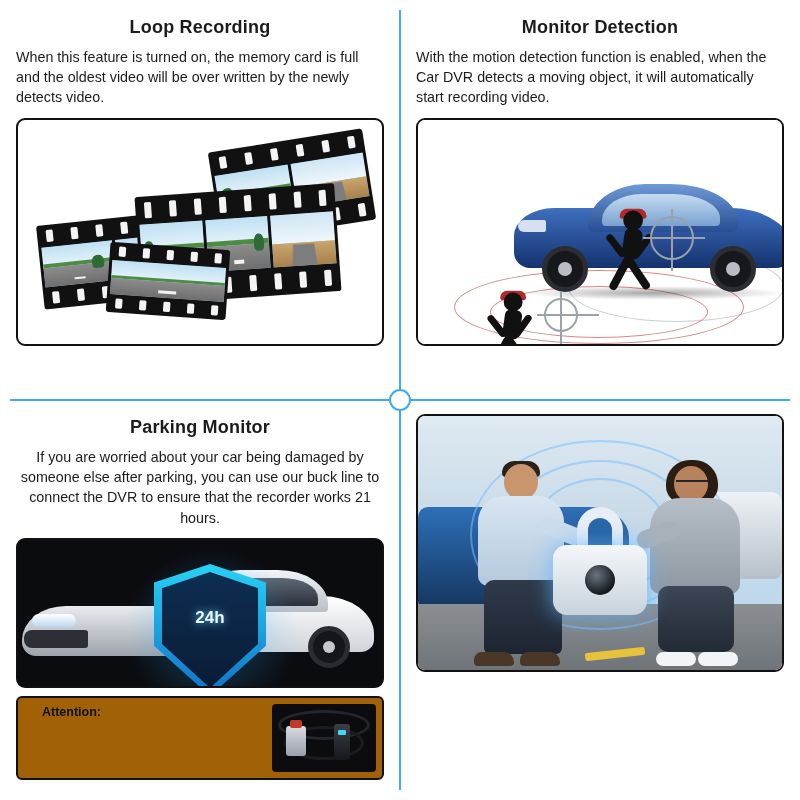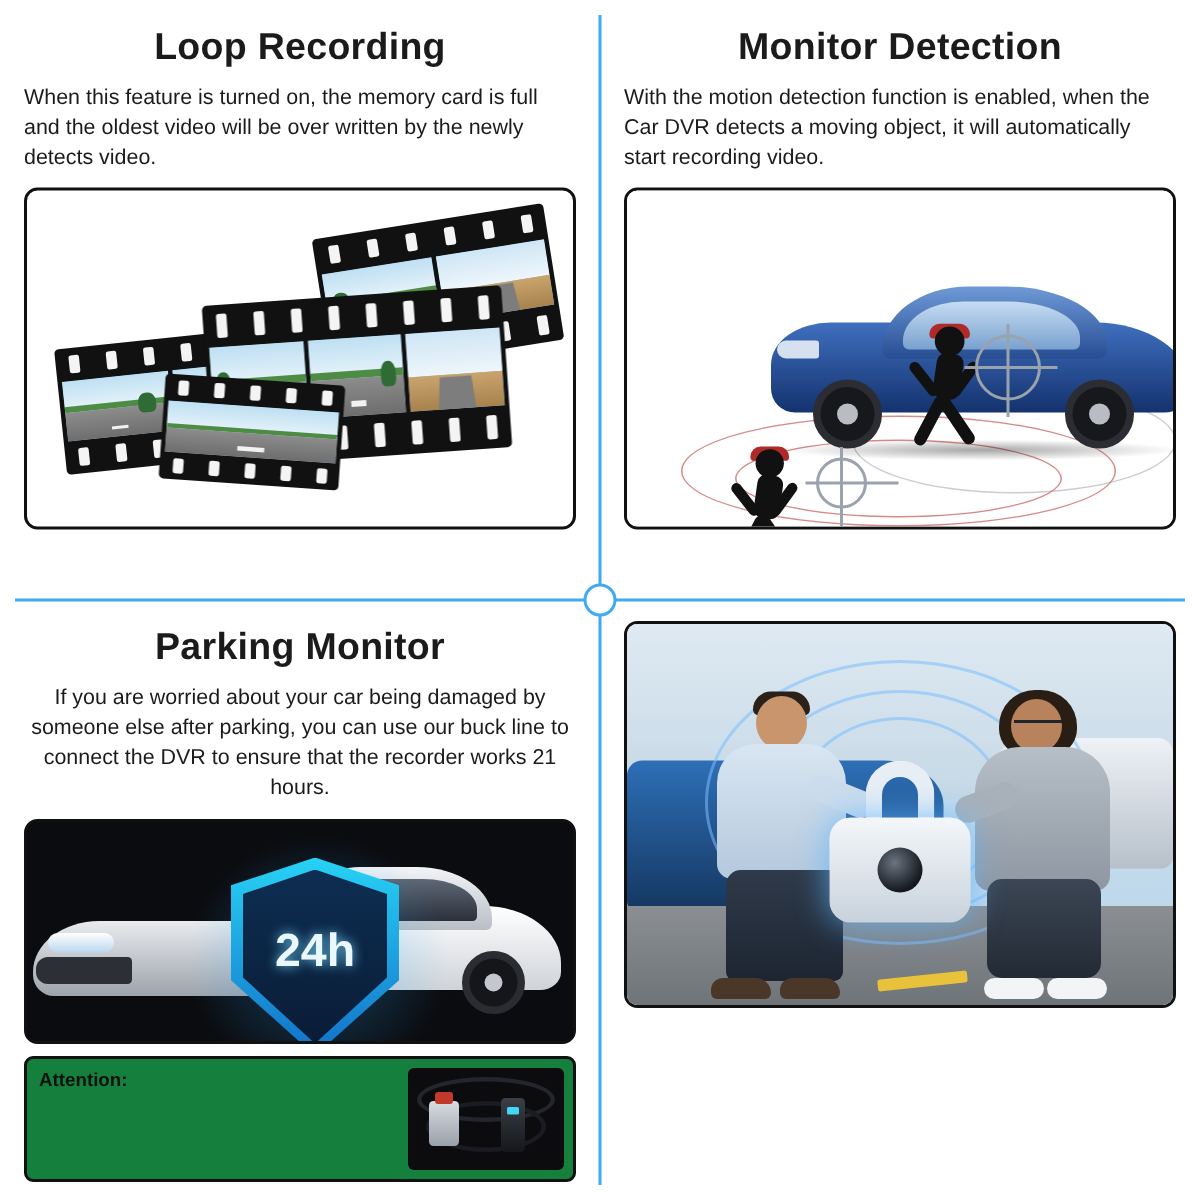--- a/index.html
+++ b/index.html
@@ -44,21 +44,21 @@
     width: 22px; height: 22px;
     border-radius: 50%;
     background: #ffffff;
     border: 2.5px solid #3fa9f5;
     z-index: 5;
   }
 
   
   .title {
     text-align: center;
-    font-size: 25px;
+    font-size: 18px;
     font-weight: bold;
     color: #1b1b1b;
     letter-spacing: .2px;
     margin: 4px 0 9px 0;
     line-height: 1.1;
   }
   .desc {
     font-size: 14.3px;
     color: #1b1b1b;
     line-height: 1.42;
@@ -258,38 +258,38 @@
     box-shadow: 0 0 26px rgba(50,180,255,.75);
   }
   .shield .inner {
     position:absolute; inset:8px;
     background: linear-gradient(#0d2e52,#0a1c36);
     clip-path: polygon(50% 0%, 100% 14%, 100% 62%, 50% 100%, 0% 62%, 0% 14%);
   }
   .shield .txt {
     position:absolute; left:0; right:0; top:44px;
     text-align:center; color:#eaf7ff;
-    font-size: 31px; font-weight: bold;
+    font-size: 17px; font-weight: bold;
     text-shadow: 0 0 8px rgba(120,220,255,.9);
   }
   .glow-ring {
     position:absolute; left:104px; top:6px; width:180px; height:172px;
     border-radius:50%;
     background: radial-gradient(ellipse at center, rgba(40,170,255,.35), rgba(40,170,255,0) 68%);
   }
 
   .attention-box {
     position: relative;
     margin-top: 8px;
     width: 100%;
     height: 84px;
-    background:#15803d;
+    background:#a16207;
     border: 2px solid #111;
     border-radius: 6px;
-    padding: 7px 8px;
+    padding: 7px 24px;
   }
   .attention-title { font-size: 12.5px; font-weight: bold; color:#111; margin-bottom:3px; }
   .attention-text { font-size: 8.6px; color:#111; line-height: 1.5; width: 70%; }
   .cable-box {
     position:absolute; right: 6px; top: 6px; width: 104px; height: 68px;
     background:#0c0c0e; border-radius:4px; overflow:hidden;
   }
   .cable {
     position:absolute; border: 3px solid #1d1f24; border-radius:50%;
     background: transparent;

